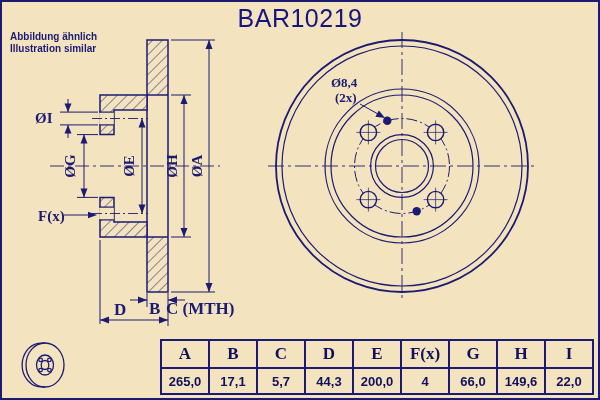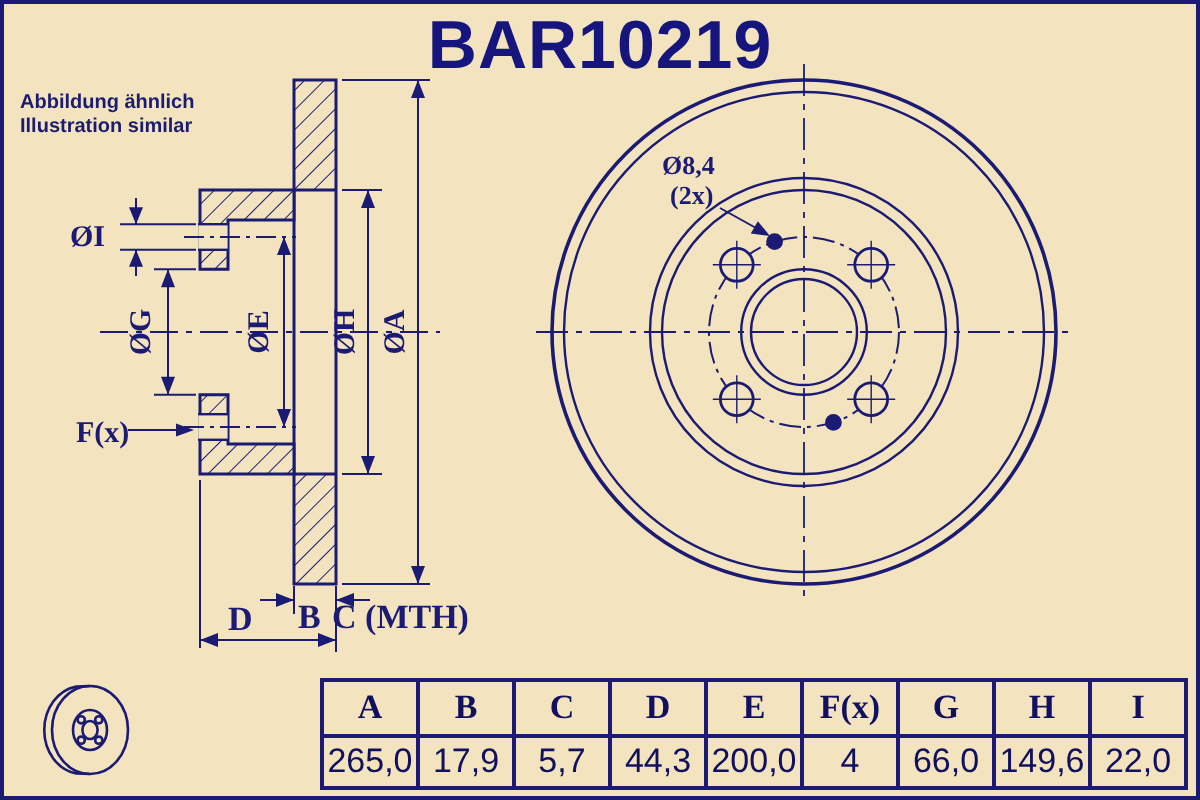--- a/index.html
+++ b/index.html
@@ -3,34 +3,34 @@
 <meta charset="utf-8">
 <style>
   html,body { margin:0; padding:0; background:#888; }
   .page {
     position:relative; width:600px; height:400px;
     background:#f3e4bf; border:2px solid #1b1b73; box-sizing:border-box;
     overflow:hidden; font-family:"Liberation Sans", sans-serif;
   }
   .title {
     position:absolute; top:2px; left:0; width:100%; text-align:center;
-    font-size:34px; font-weight:bold; color:#15157d; letter-spacing:.5px;
+    font-size:25px; font-weight:normal; color:#15157d; letter-spacing:.5px;
   }
   .disclaimer {
     position:absolute; top:29px; left:8px; font-size:10px; font-weight:bold;
-    color:#1b1b73; line-height:1.2;margin-top:15px;
+    color:#1b1b73; line-height:1.2;
   }
   .drawing { position:absolute; left:0; top:0; width:600px; height:400px; }
   .spec-table { position:absolute; left:158px; top:337px; border-collapse:collapse; }
   .spec-table td {
     border:2px solid #1b1b73; width:46px; text-align:center; padding:0;
     color:#10105e; background:transparent;
   }
   .spec-table tr.hdr td { font-family:"Liberation Serif", serif; font-size:17px; font-weight:bold; height:26px; }
-  .spec-table tr.val td { font-size:17px; font-weight:normal; height:24px; }
+  .spec-table tr.val td { font-size:13px; font-weight:bold; height:24px; }
   text { font-family:"Liberation Serif", serif; font-weight:bold; fill:#1b1b73; stroke:none; }
 </style>
 </head>
 <body>
 
 <div class="page">
 
   <div class="disclaimer">
     <div>Abbildung ähnlich</div>
     <div>Illustration similar</div>
@@ -186,21 +186,21 @@
         <td>C</td>
         <td>D</td>
         <td>E</td>
         <td>F(x)</td>
         <td>G</td>
         <td>H</td>
         <td>I</td>
       </tr>
       <tr class="val">
         <td>265,0</td>
-        <td>17,9</td>
+        <td>17,1</td>
         <td>5,7</td>
         <td>44,3</td>
         <td>200,0</td>
         <td>4</td>
         <td>66,0</td>
         <td>149,6</td>
         <td>22,0</td>
       </tr>
     </tbody>
   </table>

